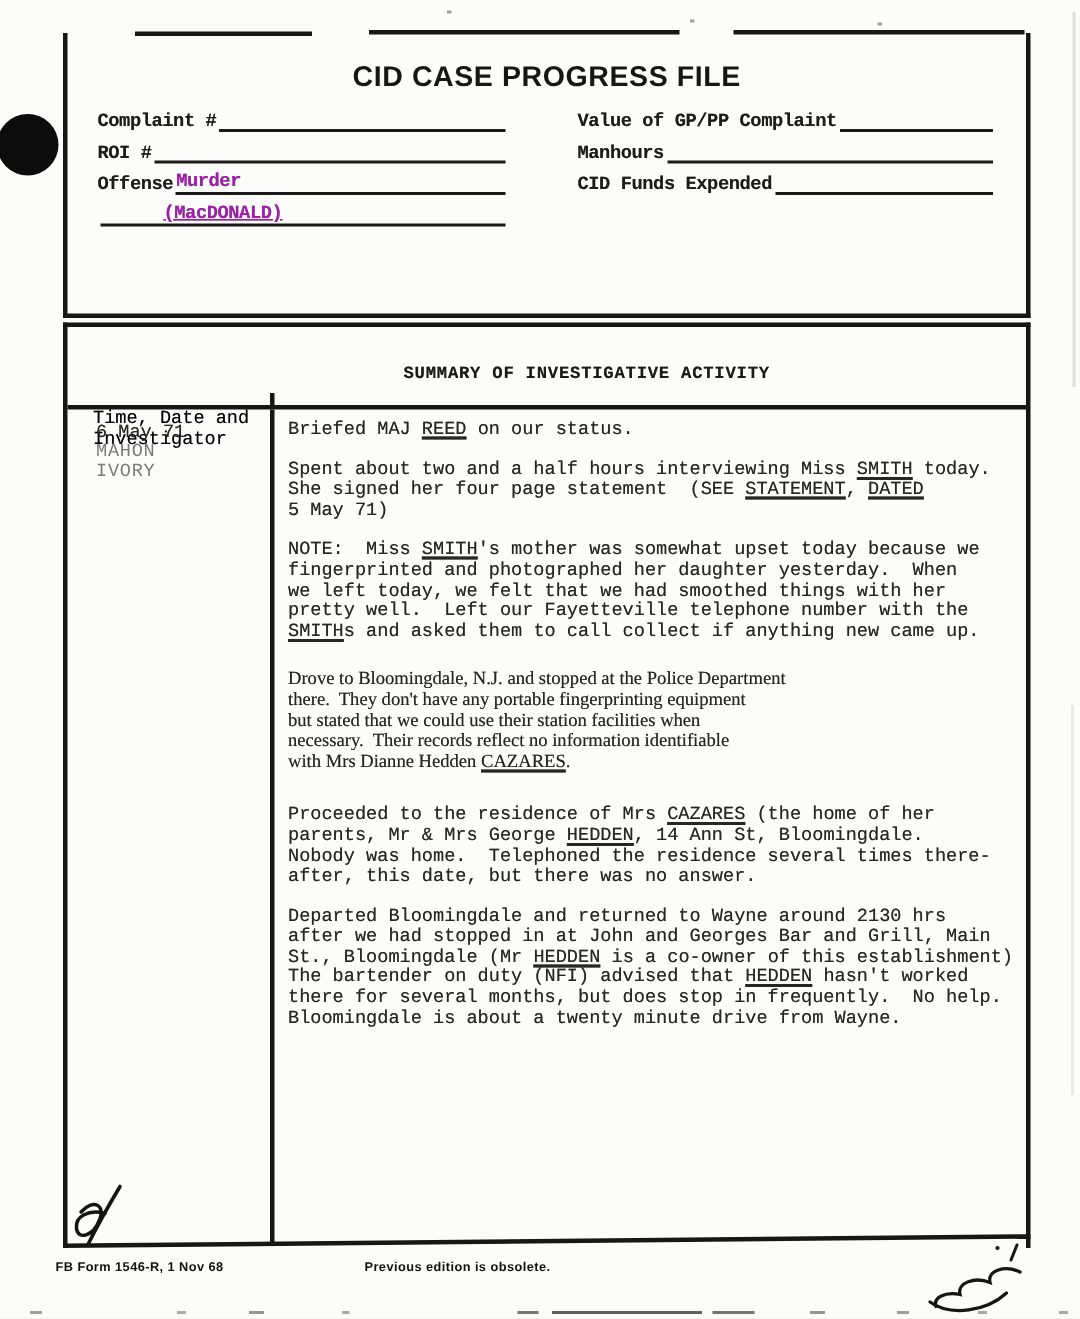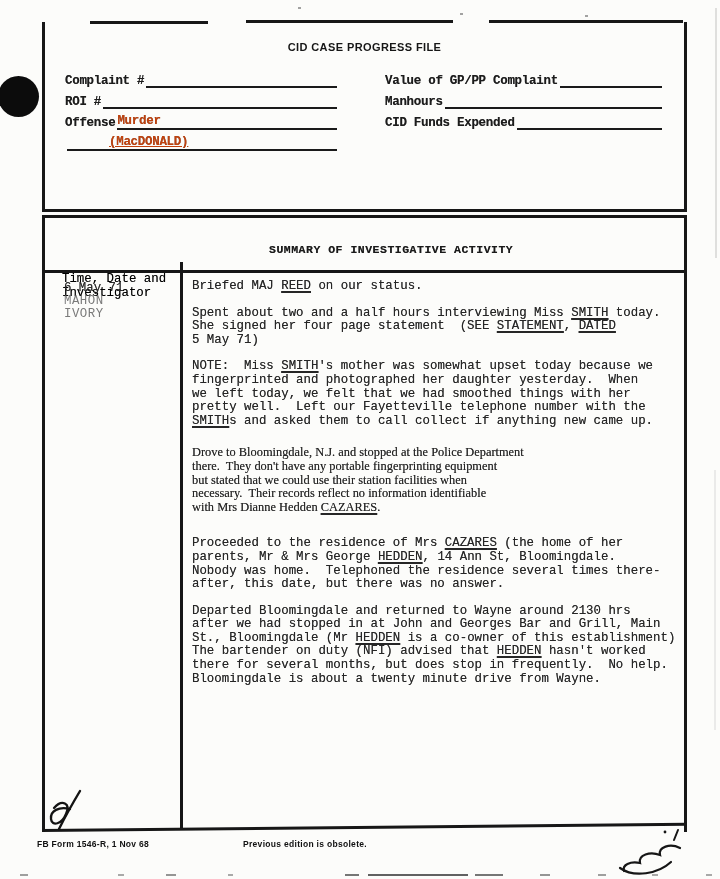--- a/index.html
+++ b/index.html
@@ -13,29 +13,29 @@
   
   .topseg{position:absolute;height:3px;background:#171717;top:21px;}
   .s1{left:90px;width:118px;}
   .s2{left:246px;width:207px;top:20px;}
   .s3{left:489px;width:194px;top:20px;}
 
   
   .form-box{position:absolute;left:42px;top:22px;width:639px;height:187px;
             border-left:3px solid #171717;border-right:3px solid #171717;border-bottom:3px solid #171717;}
   .title{position:absolute;left:0;right:0;top:19px;text-align:center;
-         font-family:"Liberation Sans","DejaVu Sans",sans-serif;font-weight:700;font-size:11px;
+         font-family:"Liberation Sans","DejaVu Sans",sans-serif;font-weight:700;font-size:19px;
          letter-spacing:.4px;color:#161616;}
   .fields-left{position:absolute;left:20px;top:47px;width:272px;}
   .fields-right{position:absolute;left:340px;top:47px;width:277px;}
   .frow{display:flex;align-items:flex-end;height:19px;margin-bottom:2px;}
   .flabel{font-weight:700;font-size:12.5px;color:#1c1c1c;white-space:pre;letter-spacing:-.3px;
           text-shadow:0 0 .4px rgba(0,0,0,.55);}
   .fline{flex:1;border-bottom:2px solid #1a1a1a;height:17px;margin-left:2px;}
-  .fval{font-weight:700;font-size:12.5px;color:#c2410c;letter-spacing:-.3px;white-space:pre;
+  .fval{font-weight:700;font-size:12.5px;color:#a21caf;letter-spacing:-.3px;white-space:pre;
         text-shadow:0 0 .4px rgba(0,0,0,.55);}
   .fval.indent{padding-left:42px;text-decoration:underline;}
 
   
   .table-box{position:absolute;left:42px;top:215px;width:639px;height:614px;
              border-left:3px solid #171717;border-right:3px solid #171717;border-top:3px solid #171717;}
   .thead{display:flex;height:52px;border-bottom:3px solid #161616;}
   .c1{width:138px;border-right:3px solid #161616;box-sizing:border-box;flex-shrink:0;}
   .thead .c1{padding:10px 0 0 17px;white-space:pre-line;line-height:14px;font-size:12.4px;color:#000000;
              text-shadow:0 0 .4px rgba(0,0,0,.5);margin-top:44px;}

